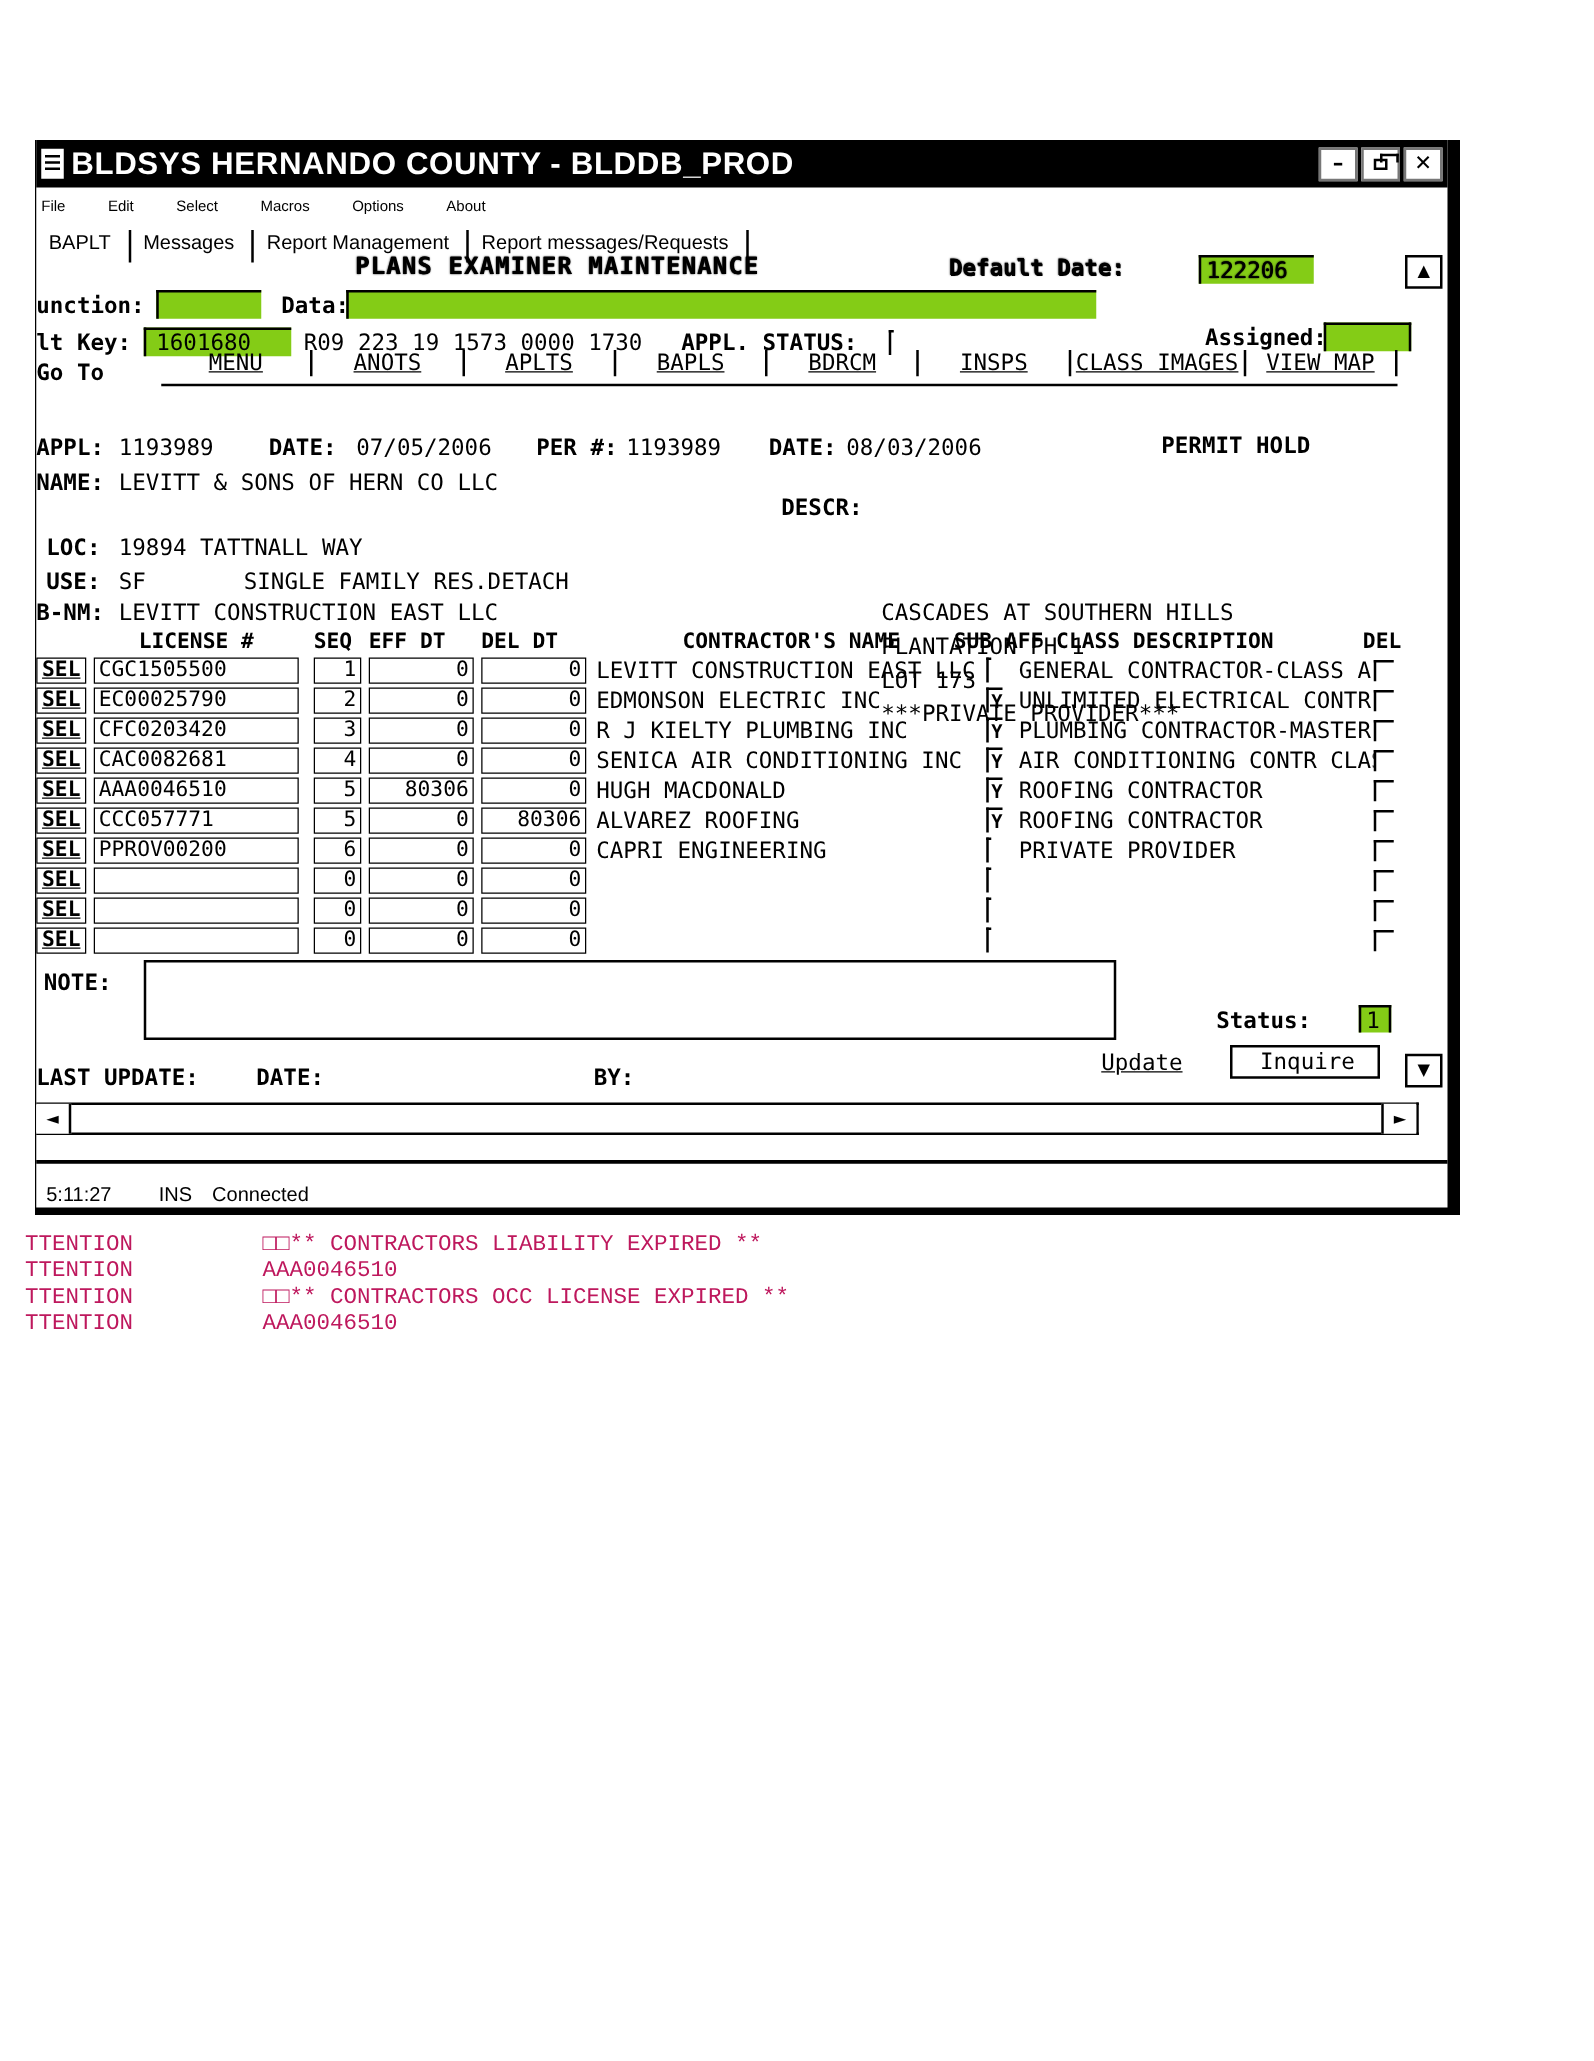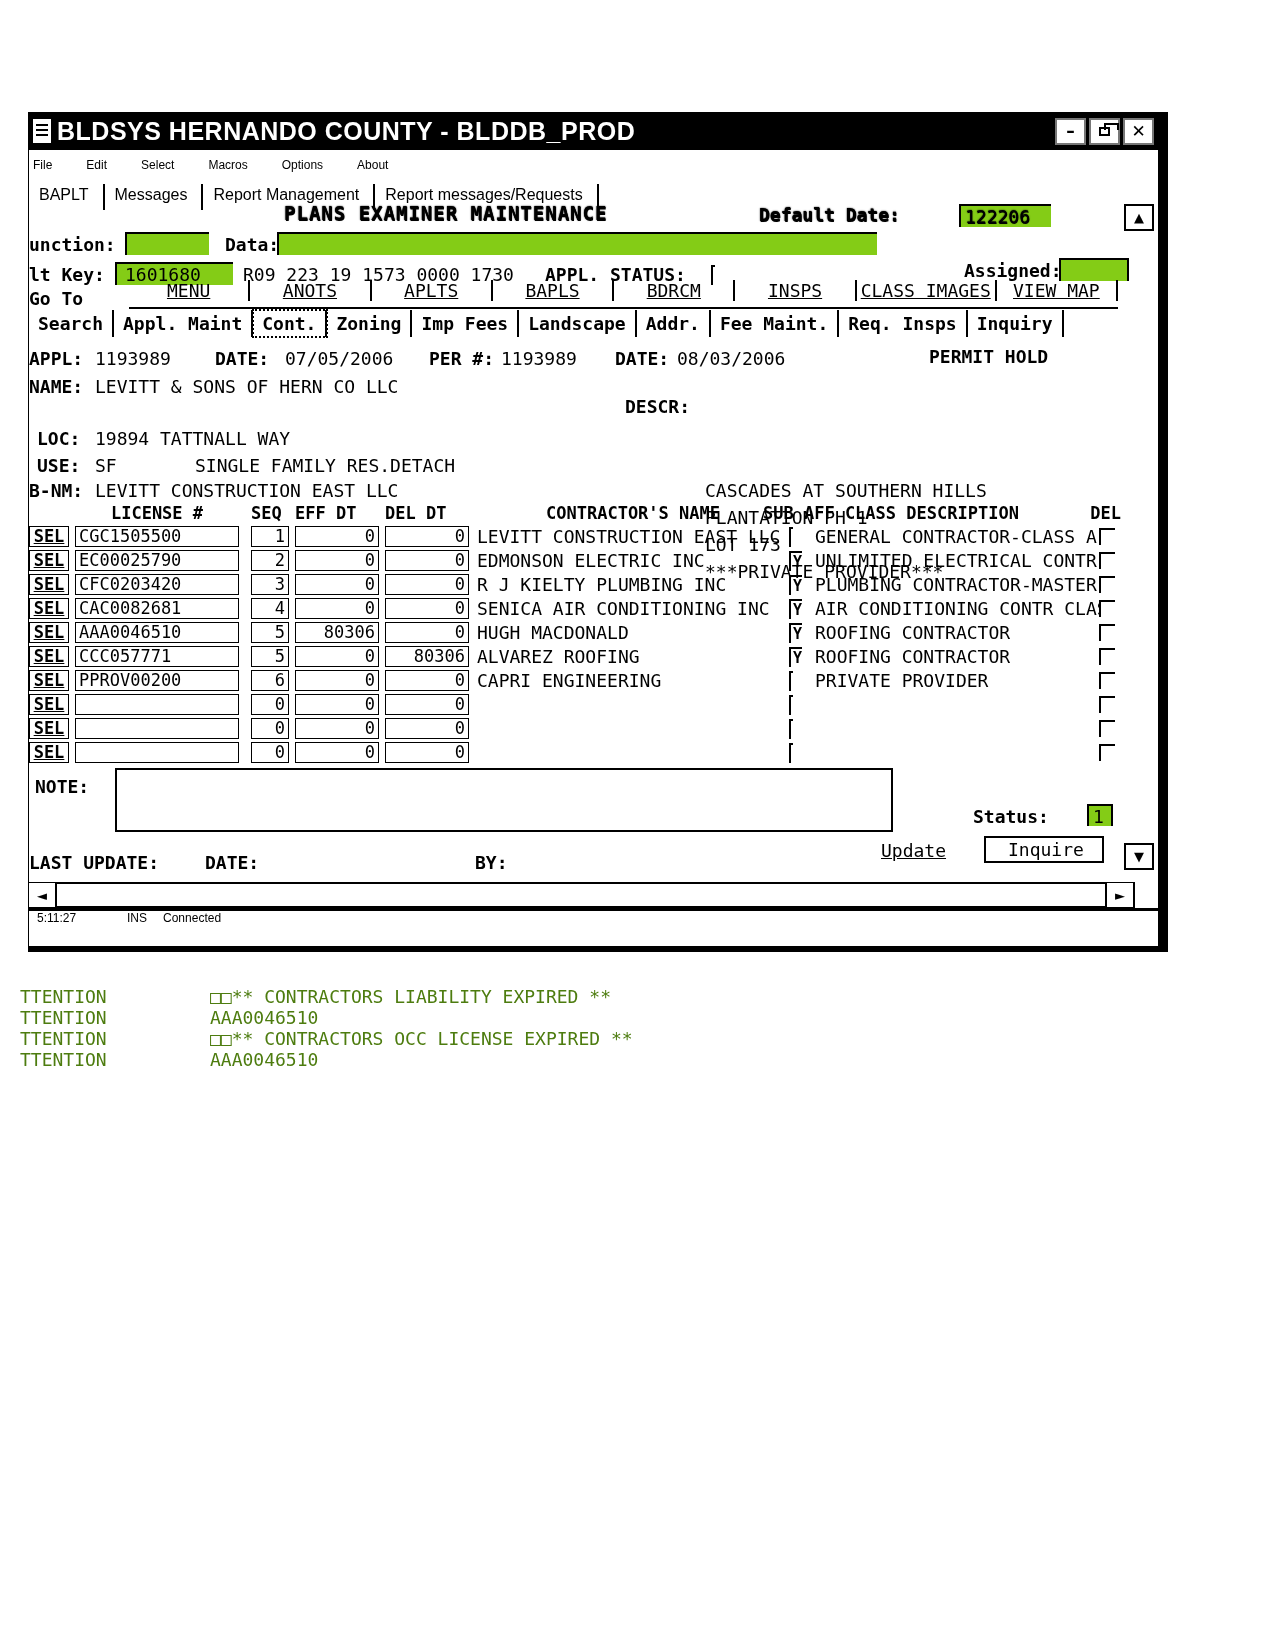--- a/index.html
+++ b/index.html
@@ -94,29 +94,29 @@
   .hscroll { height:26px; width:1106px; border:2px solid #000; border-left:none; position:relative; margin-top:4px; }
   .hbtn {
     position:absolute; top:-1px; width:28px; height:24px; background:#fff; border-right:2px solid #000;
     display:flex; align-items:center; justify-content:center; font-size:13px;
     font-family:"DejaVu Sans", sans-serif;
   }
   .hbtn.right { right:0; border-right:none; border-left:2px solid #000; }
 
   
   .statusbar {
-    height:38px; border-top:3px solid #000; display:flex; align-items:flex-start;
-    font-size:12px; font-family:"Liberation Sans", sans-serif; padding:0 8px; margin-top:0;
+    height:38px; border-top:3px solid #000; display:flex; align-items:flex-end;
+    font-size:16px; font-family:"Liberation Sans", sans-serif; padding:0 8px; margin-top:20px;
   }
   .statusbar .time { width:90px; }
   .statusbar .msg  { font-weight:bold; flex:1; }
   .statusbar .right-grp { display:flex; gap:16px; margin-right:60px; }
 
   
-  .attention { position:absolute; left:20px; top:986px; font-size:18px; line-height:21px; color:#4d7c0f; }
+  .attention { position:absolute; left:20px; top:986px; font-size:18px; line-height:21px; color:#be185d;font-family:Liberation Mono, monospace; }
   .att-row { display:flex; }
   .att-label { width:190px; flex:none; }
   .att-text { white-space:pre; }
 </style>
 </head>
 <body>
 
 <div class="page">
 
   <div class="page-header">
@@ -190,33 +190,20 @@
           <span class="gotolink">ANOTS</span>
           <span class="gotolink">APLTS</span>
           <span class="gotolink">BAPLS</span>
           <span class="gotolink">BDRCM</span>
           <span class="gotolink">INSPS</span>
           <span class="gotolink">CLASS IMAGES</span>
           <span class="gotolink">VIEW MAP</span>
         </div>
 
       
-      <div class="navtabs">
-
-      <span class="navtab">Search</span>
-          <span class="navtab">Appl. Maint</span>
-          <span class="navtab active">Cont.</span>
-          <span class="navtab">Zoning</span>
-          <span class="navtab">Imp Fees</span>
-          <span class="navtab">Landscape</span>
-          <span class="navtab">Addr.</span>
-          <span class="navtab">Fee Maint.</span>
-          <span class="navtab">Req. Insps</span>
-          <span class="navtab">Inquiry</span>
-        </div>
 
       
       <div class="abs b" style="left:0; top:138px;">APPL:</div>
       <div class="abs" style="left:66px; top:138px;">1193989</div>
       <div class="abs b" style="left:186px; top:138px;">DATE:</div>
       <div class="abs" style="left:256px; top:138px;">07/05/2006</div>
       <div class="abs b" style="left:400px; top:138px;">PER #:</div>
       <div class="abs" style="left:472px; top:138px;">1193989</div>
       <div class="abs b" style="left:586px; top:138px;">DATE:</div>
       <div class="abs" style="left:648px; top:138px;">08/03/2006</div>

